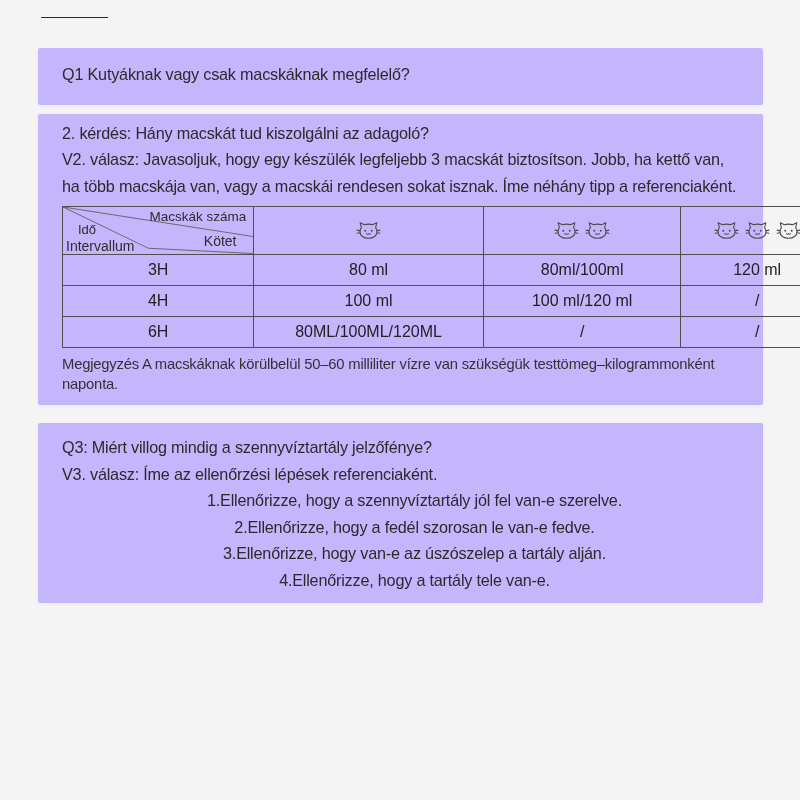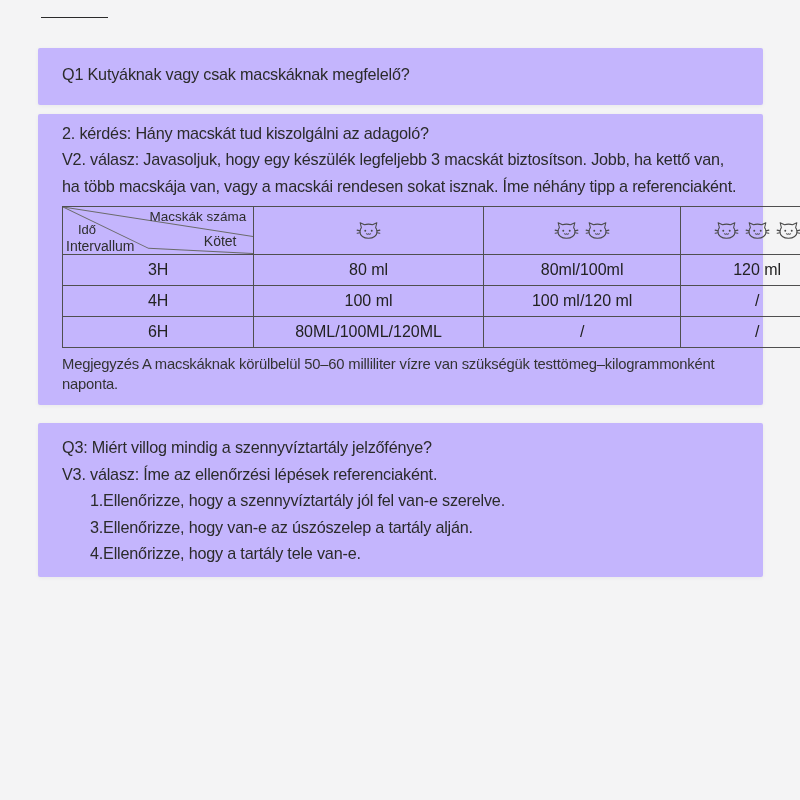--- a/index.html
+++ b/index.html
@@ -35,21 +35,21 @@
   .card-1 { margin-top: 30px; padding: 13px 24px 17px 24px; }
   .card-2 { margin-top: 9px;  padding: 6px 24px 11px 24px; }
   .card-3 { margin-top: 18px; padding: 11px 24px 10px 24px; }
 
   .q, .a, .step {
     font-size: 16.2px;
     line-height: 26.5px;
     letter-spacing: -0.2px;
     color: #2b2b2b;
   }
-  .step { margin-left: 28px; }
+  .step { margin-left: 28px; text-align: center; }
 
   
   .dosage-table {
     width: 772px;
     margin-top: 7px;
     border-collapse: collapse;
     table-layout: fixed;
   }
   .dosage-table th, .dosage-table td {
     border: 1px solid #4f4f4f;
@@ -191,17 +191,18 @@
       </tbody>
     </table>
 
     <p class="note">Megjegyzés A macskáknak körülbelül 50–60 milliliter vízre van szükségük testtömeg–kilogrammonként naponta.</p>
   </section>
 
   <section class="card card-3">
     <p class="q">Q3: Miért villog mindig a szennyvíztartály jelzőfénye?</p>
     <p class="a">V3. válasz: Íme az ellenőrzési lépések referenciaként.</p>
     <p class="step">1.Ellenőrizze, hogy a szennyvíztartály jól fel van-e szerelve.</p>
+    <p class="step">2.Ellenőrizze, hogy a fedél szorosan le van-e fedve.</p>
     <p class="step">3.Ellenőrizze, hogy van-e az úszószelep a tartály alján.</p>
     <p class="step">4.Ellenőrizze, hogy a tartály tele van-e.</p>
   </section>
 
 </div>
 
 </body></html>

